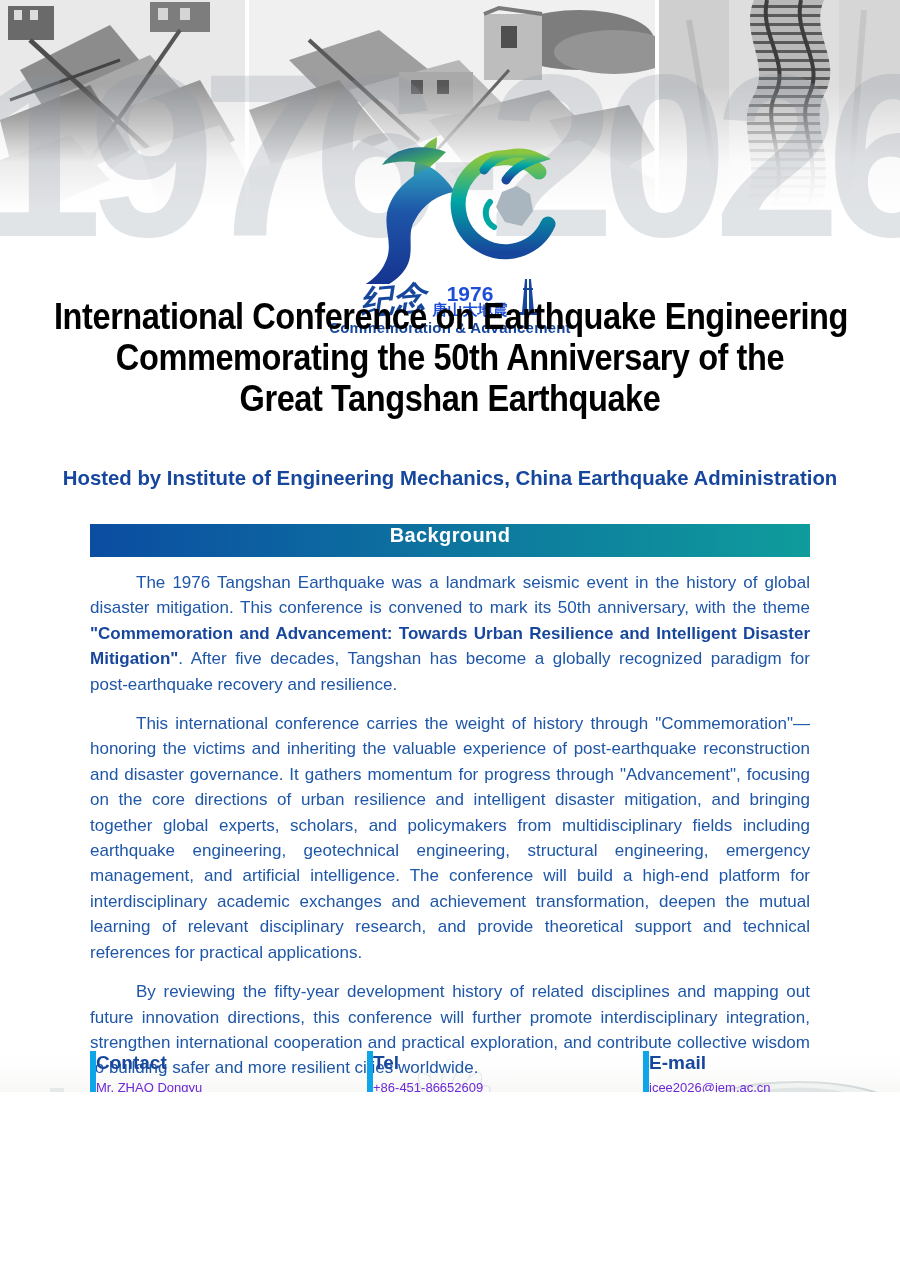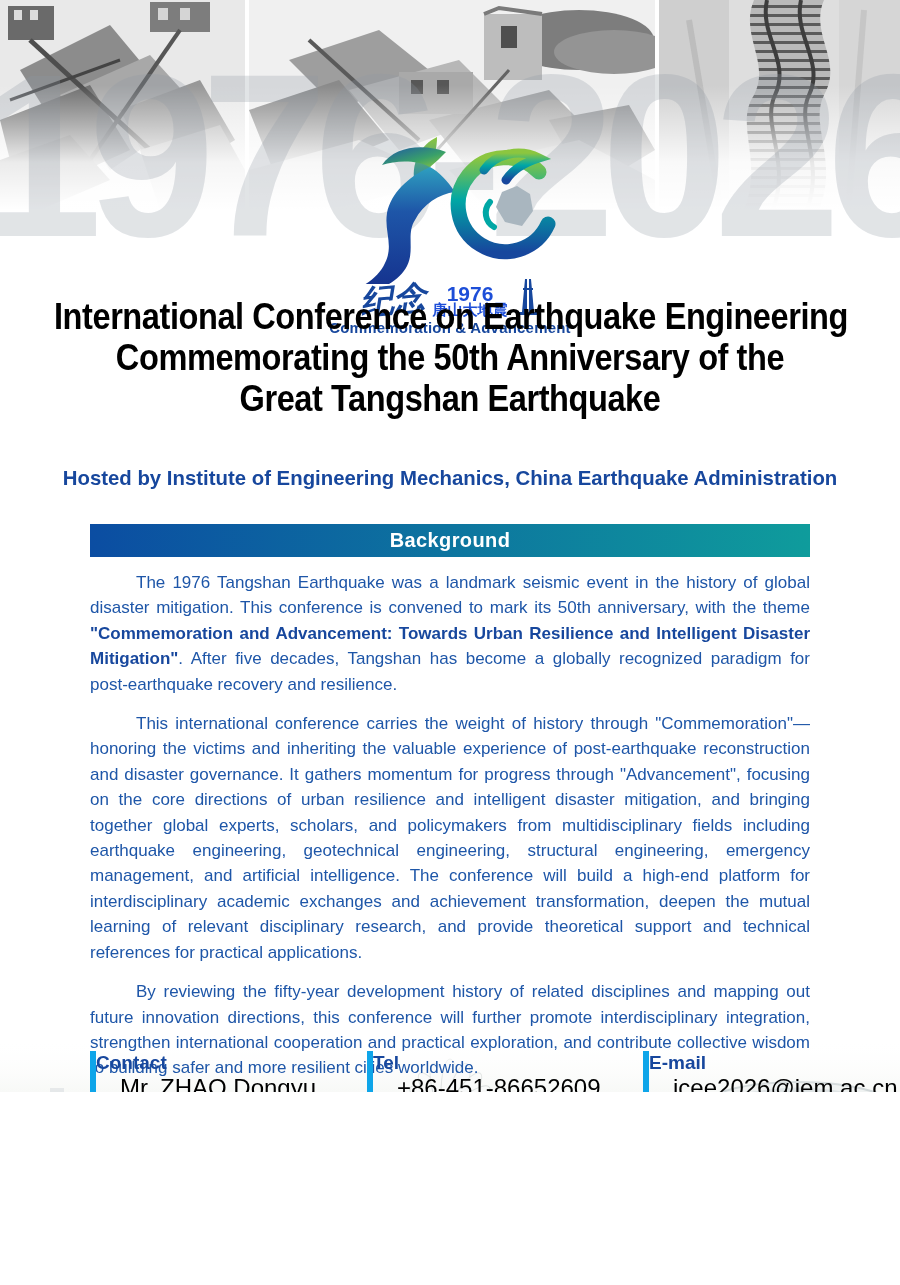--- a/index.html
+++ b/index.html
@@ -46,34 +46,34 @@
   .rule { height:2px; width:172px; background:#17479D; margin:0 16px; }
   .loc-gap { display:inline-block; width:36px; }
 
   .host { position:absolute; top:466px; width:100%; text-align:center; z-index:3;
     font-size:21px; font-weight:bold; color:#17479D; transform:scaleX(.97); white-space:nowrap; }
 
   
   .section-bar { position:absolute; top:524px; left:90px; width:720px; height:33px; z-index:3;
     background:linear-gradient(90deg,#0B4DA2 0%,#0F9C9C 100%);
     color:#ffffff; font-weight:bold; font-size:20px; letter-spacing:.4px;
-    display:flex; align-items:center; justify-content:center; }
+    display:flex; justify-content:center; }
 
   
   .body-text { position:absolute; top:570px; left:90px; width:720px; z-index:3;
     color:#1E56A8; font-size:17px; line-height:25.4px; text-align:justify; }
   .body-text p { margin:0 0 14px 0; text-indent:46px; }
   .body-text b { color:#17479D; }
 
   
   .contacts { position:absolute; top:1051px; left:90px; width:720px; height:52px; z-index:4; }
   .contact-col { position:absolute; top:0; border-left:6px solid #0ea5e9; }
   .c1 { left:0; } .c2 { left:277px; } .c3 { left:553px; }
   .contact-label { font-size:19px; font-weight:bold; color:#17479D; line-height:24px; }
-  .contact-value { font-size:24px; color:#000000; line-height:25px; white-space:nowrap;margin-left:24px; }
+  .contact-value { font-size:13px; color:#6d28d9; line-height:25px; white-space:nowrap; }
 
   
   .footer-photo { position:absolute; top:1040px; left:0; width:900px; height:245px; z-index:1; }
   .footer-photo svg { display:block; width:100%; height:100%; }
 </style>
 </head>
 <body>
 
 <div class="poster">
 

